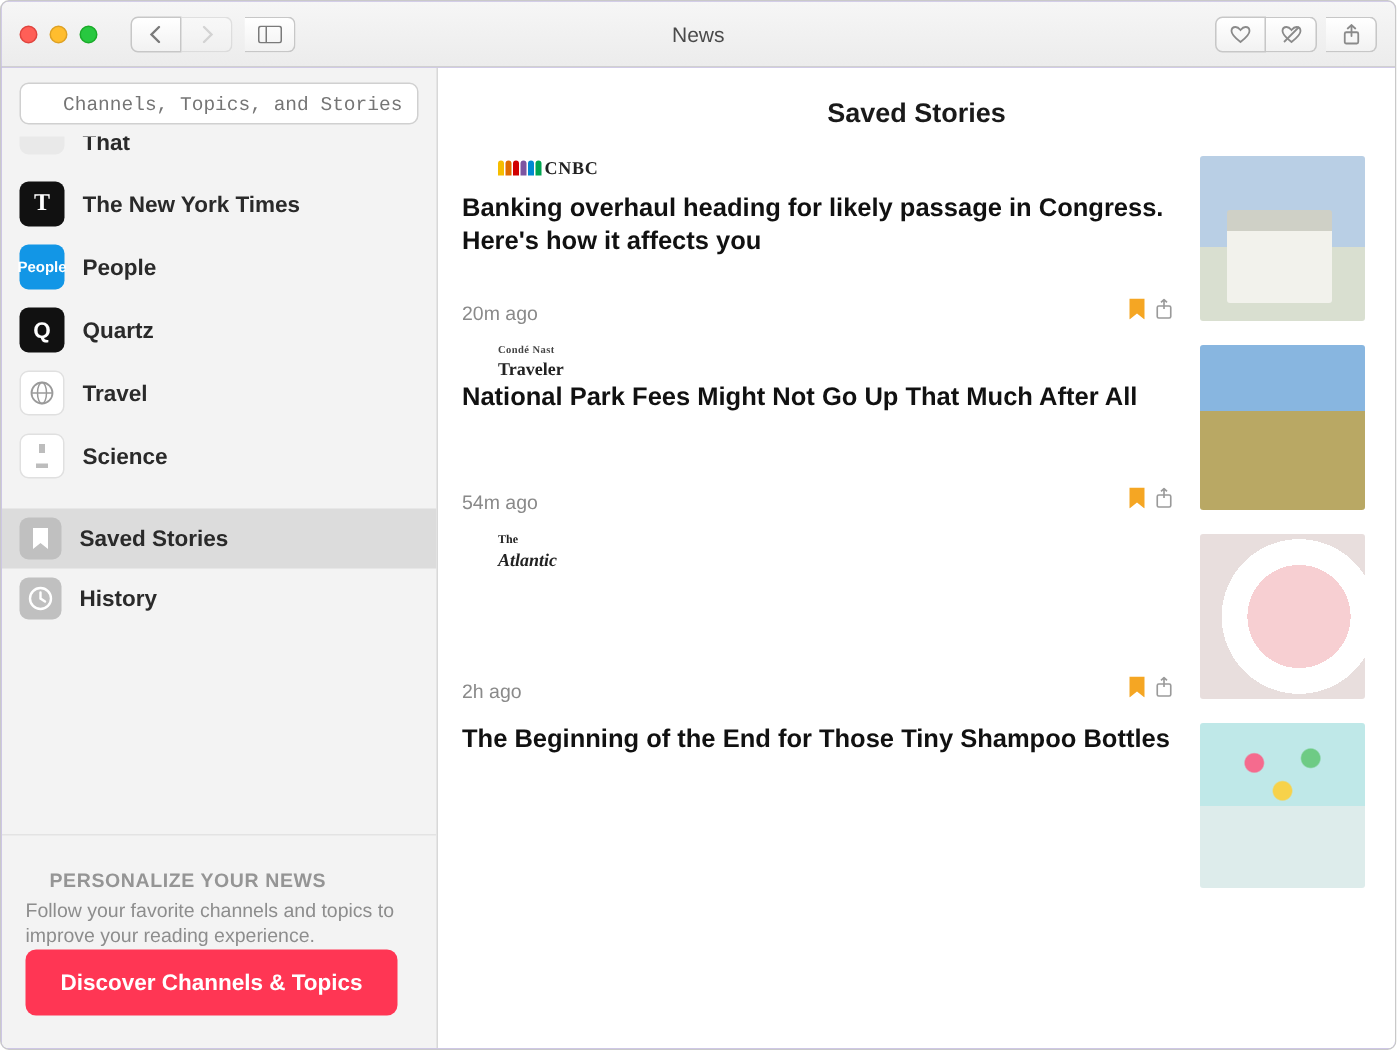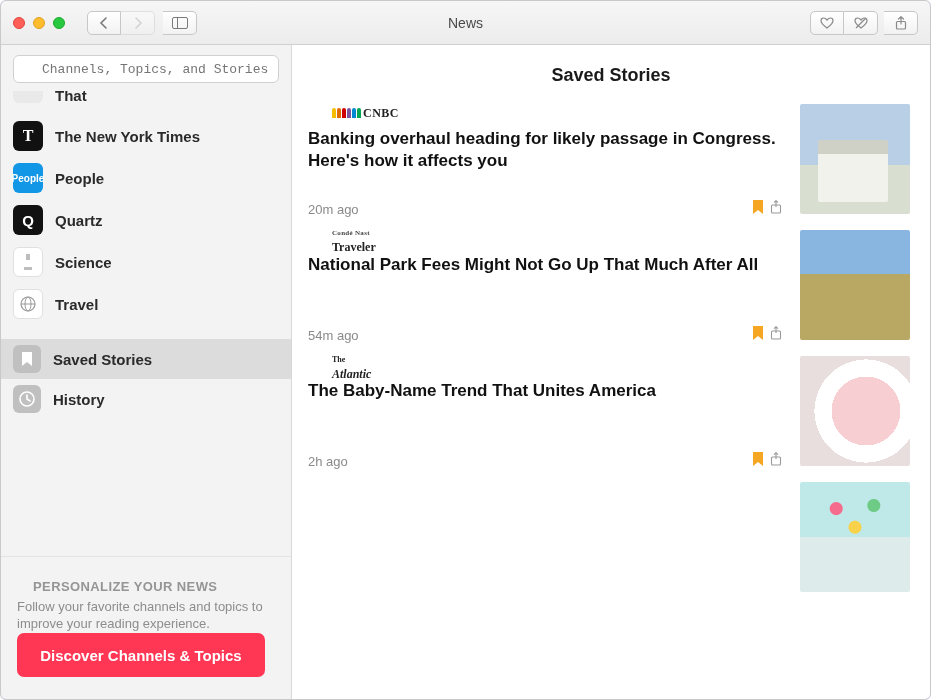--- a/index.html
+++ b/index.html
@@ -288,38 +288,38 @@
           <div class="ch-icon ic-blue">People</div>
           <span class="ch-label">People</span>
         </div>
 
         <div class="channel-item">
           <div class="ch-icon ic-black2">Q</div>
           <span class="ch-label">Quartz</span>
         </div>
 
         <div class="channel-item">
-          <div class="ch-icon ic-white">
-            <svg width="16" height="18" viewBox="0 0 16 18">
-                <rect x="6" y="1" width="4" height="6" fill="#bdbdbd"></rect>
-                <rect x="4" y="14" width="8" height="3" fill="#bdbdbd"></rect>
-              </svg>
-          </div>
-          <span class="ch-label">Science</span>
-        </div>
-
-        <div class="channel-item">
           <div class="ch-icon ic-white2">
             <svg width="18" height="18" viewBox="0 0 18 18">
                 <circle cx="9" cy="9" r="7" fill="none" stroke="#9a9a9a" stroke-width="1.2"></circle>
                 <ellipse cx="9" cy="9" rx="3" ry="7" fill="none" stroke="#9a9a9a" stroke-width="1"></ellipse>
                 <line x1="2" y1="9" x2="16" y2="9" stroke="#9a9a9a" stroke-width="1"></line>
               </svg>
           </div>
           <span class="ch-label">Travel</span>
+        </div>
+
+        <div class="channel-item">
+          <div class="ch-icon ic-white">
+            <svg width="16" height="18" viewBox="0 0 16 18">
+                <rect x="6" y="1" width="4" height="6" fill="#bdbdbd"></rect>
+                <rect x="4" y="14" width="8" height="3" fill="#bdbdbd"></rect>
+              </svg>
+          </div>
+          <span class="ch-label">Science</span>
         </div>
 
         <div class="divider"></div>
 
         <div class="system-item selected">
           <div class="sys-icon">
             <svg width="12" height="16" viewBox="0 0 12 16">
                 <path d="M1 1 H11 V15 L6 11 L1 15 Z" fill="#fff"></path>
               </svg>
           </div>
@@ -410,21 +410,20 @@
             </div>
           </div>
           <div class="story-thumb th2"></div>
         </div>
 
         <div class="story">
           <div class="story-main">
             <div class="story-source">
               <span class="src-atlantic"><small>The</small>Atlantic</span>
             </div>
-            <div class="story-headline">The Baby-Name Trend That Unites America</div>
             <div class="story-meta">
               <span class="story-time">2h ago</span>
               <div class="story-actions">
                 <span class="bookmark-icon">
                   <svg width="12" height="14" viewBox="0 0 12 14">
                       <path d="M1 0 H11 V14 L6 10 L1 14 Z" fill="currentColor"></path>
                     </svg>
                 </span>
                 <span class="share-icon-small">
                   <svg width="12" height="14" viewBox="0 0 12 14">
@@ -433,20 +432,21 @@
                     </svg>
                 </span>
               </div>
             </div>
           </div>
           <div class="story-thumb th3"></div>
         </div>
 
         <div class="story">
           <div class="story-main">
+            <div class="story-headline">The Beginning of the End for Those Tiny Shampoo Bottles</div>
           </div>
           <div class="story-thumb th4"></div>
         </div>
 
       </div>
     </div>
 
   </div>
 </div>
 

